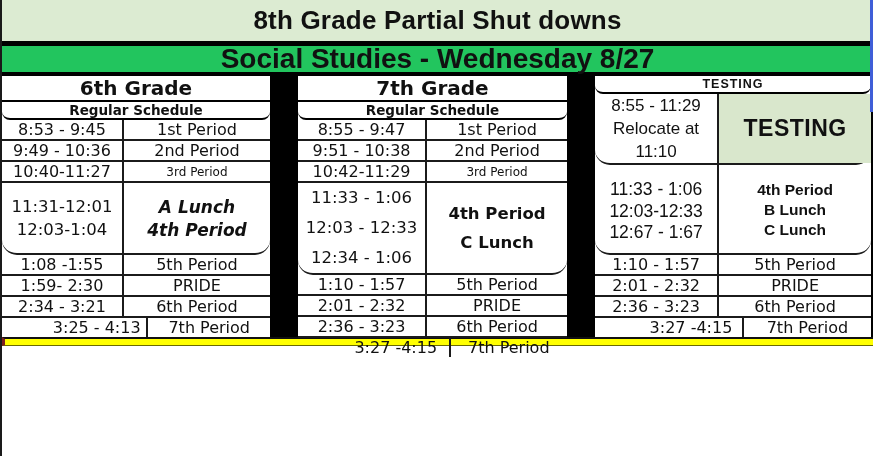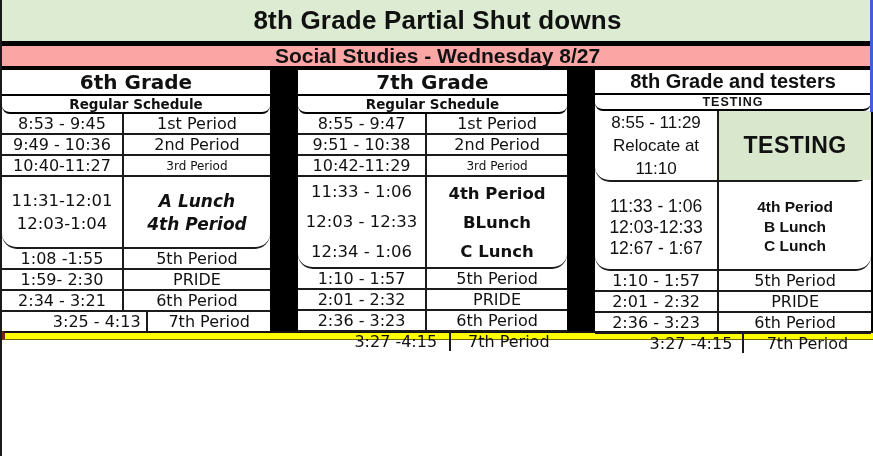--- a/index.html
+++ b/index.html
@@ -13,24 +13,24 @@
     border-left: 2px solid #1a1a1a;
     overflow: hidden;
   }
   .title-row {
     height: 46px; background: #dcebd2;
     border-bottom: 5px solid #000;
     display: flex; align-items: center; justify-content: center;
     font-weight: bold; font-size: 26px; letter-spacing: 0.2px;
   }
   .subtitle-row {
-    height: 24px; background: #fca5a5;
+    height: 30px; background: #22c55e;
     border-bottom: 4px solid #000;
     display: flex; align-items: center; justify-content: center;
-    font-weight: bold; font-size: 21px;
+    font-weight: bold; font-size: 28px;
   }
   .main { display: flex; height: 261px; width: 100%; }
   .gap-bar { width: 28px; background: #000; height: 100%; }
   .gtable {
     background: #fff; height: 100%;
     display: flex; flex-direction: column;
     font-family: "DejaVu Sans", "Liberation Sans", sans-serif;
   }
   .gt6 { width: 268px; }
   .gt7 { width: 269px; }
@@ -174,21 +174,20 @@
       </div>
 
       <div class="block lunch-block lunch7">
         <div class="t-col">
           <div>11:33 - 1:06</div>
           <div>12:03 - 12:33</div>
           <div>12:34 - 1:06</div>
         </div>
         <div class="l-col">
           <div>4th Period</div>
-          <div>BLunch</div>
           <div>C Lunch</div>
         </div>
       </div>
 
       <div class="srow">
         <div class="t">1:10 - 1:57</div>
         <div class="l">5th Period</div>
       </div>
       <div class="srow">
         <div class="t">2:01 - 2:32</div>
@@ -200,21 +199,20 @@
       </div>
       <div class="srow short">
         <div class="t">3:27 -4:15</div>
         <div class="l">7th Period</div>
       </div>
     </div>
 
     <div class="gap-bar"></div>
 
     <div class="gtable gt8">
-      <div class="g-header">8th Grade and testers</div>
       <div class="g-sub">TESTING</div>
 
       <div class="block testing-block">
         <div class="t-col">
           <div>8:55 - 11:29</div>
           <div>Relocate at</div>
           <div>11:10</div>
         </div>
         <div class="testing-label">TESTING</div>
       </div>

